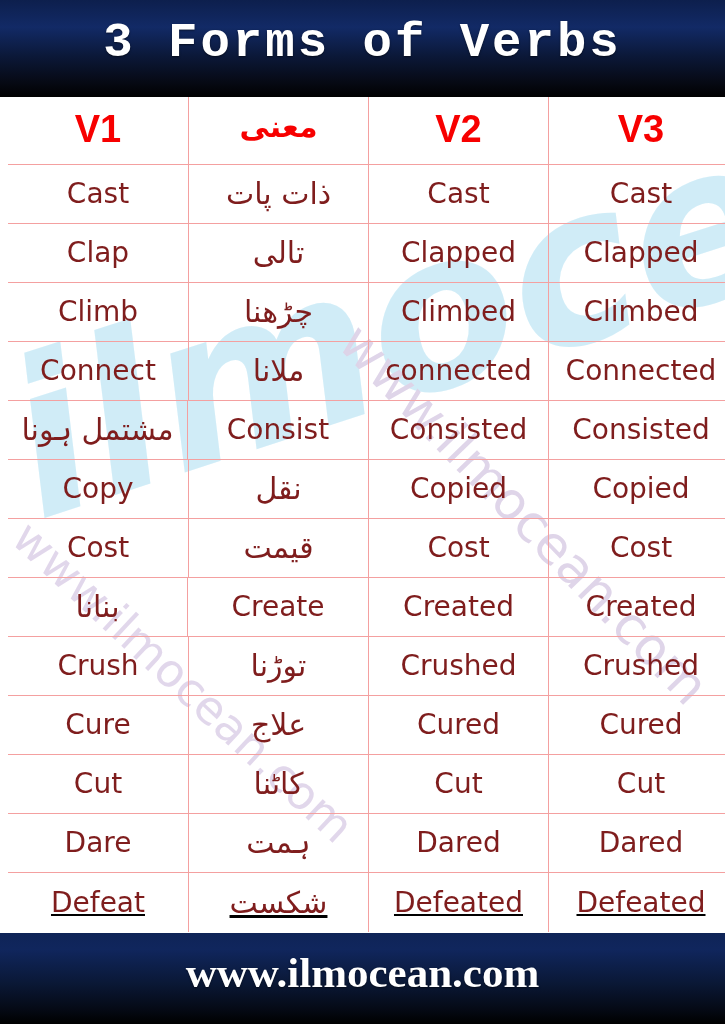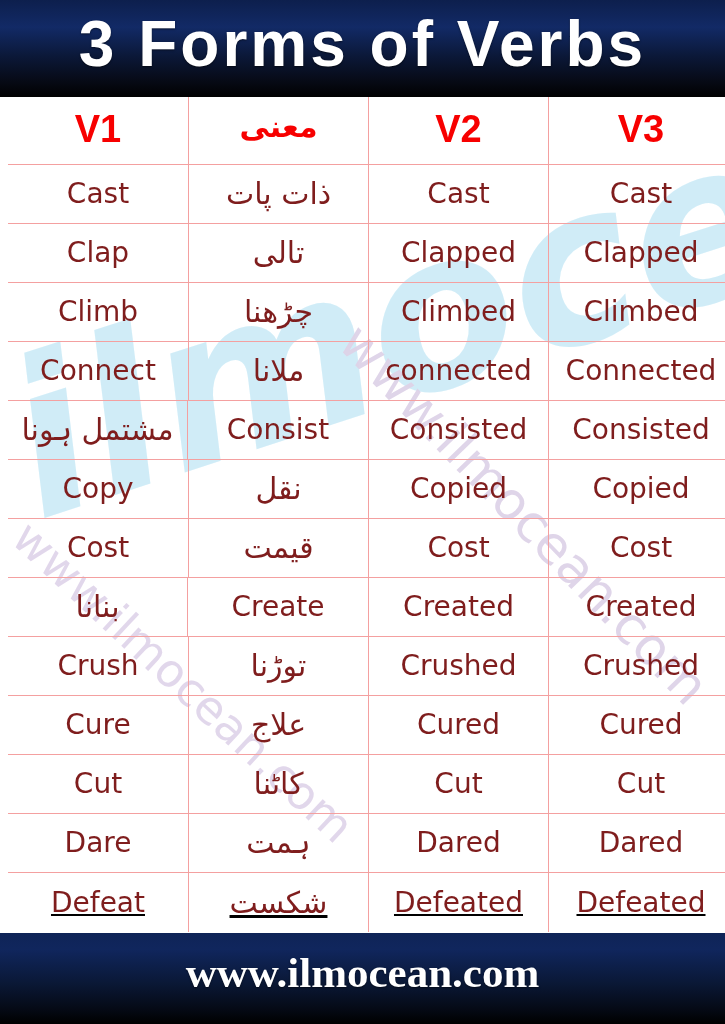--- a/index.html
+++ b/index.html
@@ -31,23 +31,23 @@
     width: 725px;
     height: 97px;
     background: linear-gradient(to bottom, #0d1f4d 0%, #122a66 28%, #0b1838 58%, #070b18 82%, #010101 100%);
     display: flex;
     align-items: center;
     justify-content: center;
     overflow: hidden;
   }
 
   .banner-title {
-    font-family: Liberation Sans, sans-serif;
+    font-family: Liberation Mono, monospace;
     font-weight: 700;
-    font-size: 64px;
+    font-size: 49px;
     line-height: 1;
     color: #ffffff;
     letter-spacing: 3px;
     white-space: nowrap;
     padding-bottom: 10px;
     text-shadow: 0 1px 2px rgba(0,0,0,0.55);
   }
 
   
   .watermark-layer {

